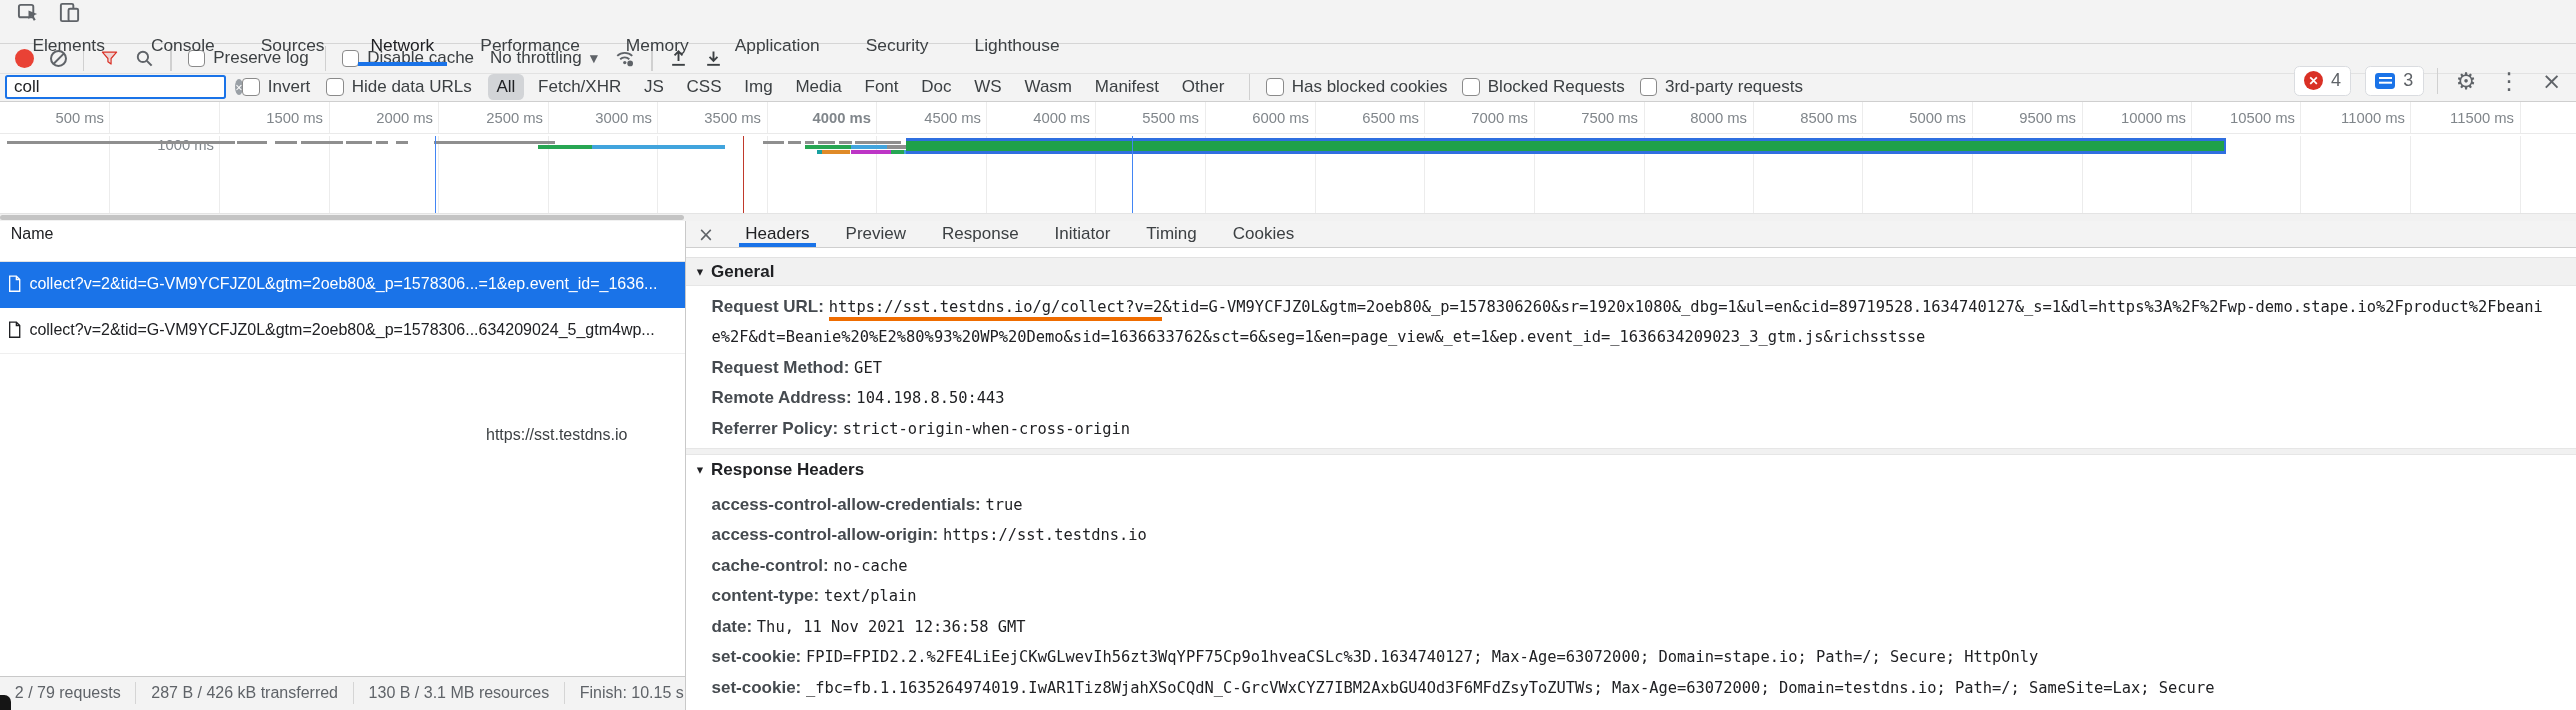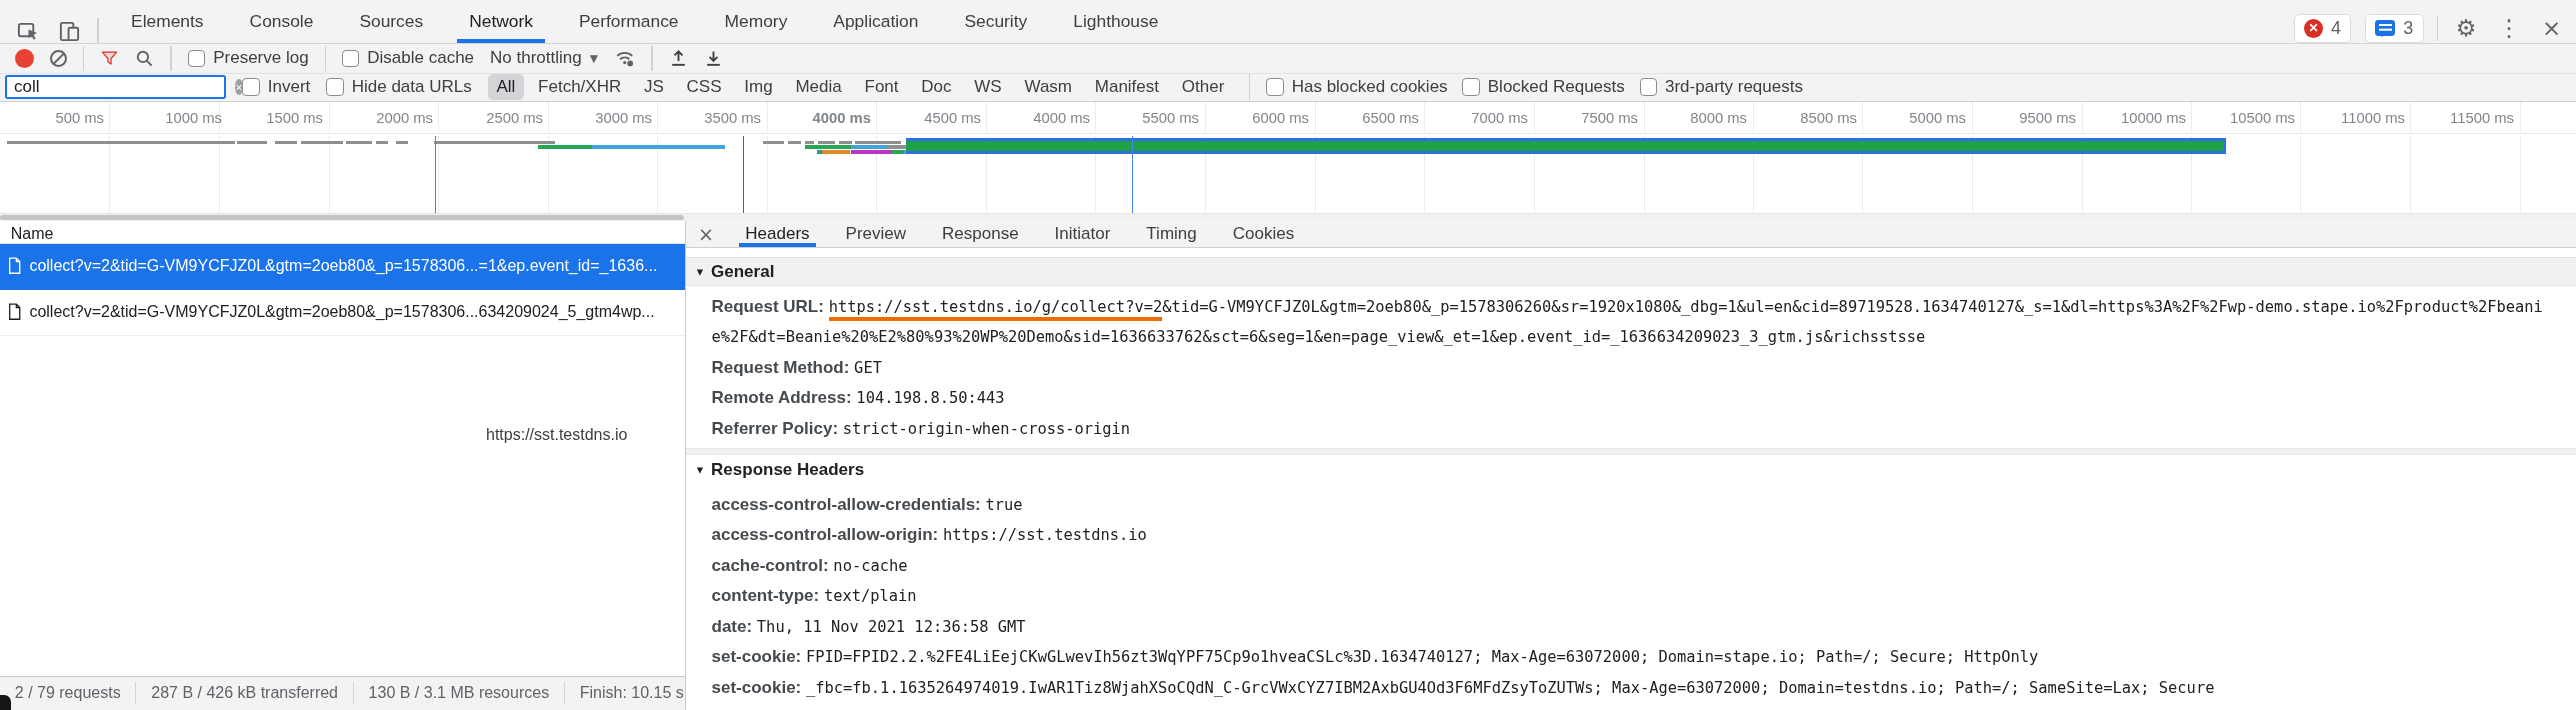--- a/index.html
+++ b/index.html
@@ -2,21 +2,21 @@
 <html style="font-size:10.7px"><head>
 <meta charset="utf-8">
 <style>
   * { margin:0; padding:0; box-sizing:border-box; }
   html,body { width:2576px; height:710px; overflow:hidden; background:#fff;
               font-family:"Liberation Sans", sans-serif; }
   .glyph { font-family:"DejaVu Sans", sans-serif; }
 
   
   .tabbar { height:44px; background:#f3f3f3; border-bottom:1.3px solid #d5d5d5;
-            display:flex; align-items:flex-end; }
+            display:flex; align-items:flex-start;flex-direction:column; }
   .tb-icons { display:flex; align-items:center; gap:17.4px; padding:0 16px; }
   .tb-icon { width:24px; height:24px; color:#5f6368; display:flex; align-items:center; justify-content:center; }
   .vdiv { width:1.3px; height:25.5px; background:#d0d0d0; }
   .tabstrip { display:flex; height:100%; margin-left:9.4px; }
   .tab { padding:0 23px; line-height:42px; font-size:17.4px; color:#3c4043; position:relative; white-space:nowrap; }
   .tab.active { color:#202124; }
   .tab.active::after { content:''; position:absolute; left:10.7px; right:10.7px; bottom:0; height:4px; background:#1a73e8; }
   .tb-right { margin-left:auto; display:flex; align-items:center; gap:13.4px; padding-right:10.7px; }
   .badge { display:flex; align-items:center; gap:8px; border:1.3px solid #dadce0; border-radius:5.4px;
            height:29.5px; padding:0 9.4px; background:#fff; font-size:18px; color:#5f6368; }
@@ -61,21 +61,21 @@
   .bc-gray { background:#8f8f8f; } .bc-green { background:#27a653; } .bc-blue { background:#41a4dd; }
   .bc-orange { background:#df8a28; } .bc-magenta { background:#bd35c6; } .bc-teal { background:#18a0a0; }
   .bc-big { background:#1fa14a; border-top:3.4px solid #2f6fe0; border-bottom:3.4px solid #2f6fe0; border-right:2.7px solid #2f6fe0; }
   .evline { position:absolute; top:0; bottom:0; width:1.3px; }
   .scrollstrip { position:absolute; left:0; right:0; bottom:0; height:8px; background:#f1f1f1; border-top:1.3px solid #e4e4e4; }
   .scrollthumb { position:absolute; left:0; top:1.3px; height:5.4px; width:684px; background:#c4c4c4; border-radius:2.7px; }
 
   
   .main { display:flex; height:489px; }
   .left { width:686px; flex:0 0 686px; border-right:1.3px solid #c9c9c9; position:relative; background:#fff; }
-  .name-header { height:23px; line-height:25.5px; padding-left:10.7px; font-size:16px; color:#202124; border-bottom:1.3px solid #e2e2e2; }
+  .name-header { height:41px; line-height:25.5px; padding-left:10.7px; font-size:16px; color:#202124; border-bottom:1.3px solid #e2e2e2; }
   .req-row { height:46px; display:flex; align-items:center; gap:8px; padding-left:8px;
              font-size:16px; color:#202124; border-bottom:0.7px solid #efefef; white-space:nowrap; overflow:hidden; }
   .req-row.selected { background:#1a73e8; color:#fff; border-bottom-color:#1a73e8; }
   .doc-icon { display:flex; color:inherit; flex:0 0 auto; }
   .tooltip { position:absolute; left:486px; top:205px; font-size:16px; color:#3c4043; }
   .statusbar { position:absolute; left:0; right:0; bottom:0; height:34px; background:#f3f3f3;
                border-top:1.3px solid #c9c9c9; display:flex; align-items:center; font-size:16px; color:#5f6368; }
   .status-item { padding:0 14.8px; border-right:1.3px solid #d5d5d5; height:21.5px; line-height:21.5px; white-space:nowrap; }
   .status-item:last-child { border-right:none; }
   .mac-corner { position:fixed; left:0; bottom:0; width:10.7px; height:14.8px; background:#151515; border-top-right-radius:6.7px; }
@@ -244,21 +244,21 @@
         <div>3rd-party requests</div>
       </div>
     </div>
 </div>
 
 <div class="timeline">
   <div class="ruler">
       <div class="grid-r" style="left: 109px;"></div>
       <div class="ruler-label" style="left: -10px;">500 ms</div>
       <div class="grid-r" style="left: 219px;"></div>
-      <div class="ruler-label" style="left: 108px;">1000 ms</div>
+      <div class="ruler-label" style="left: 100px; margin-top: 27px;">1000 ms</div>
       <div class="grid-r" style="left: 329px;"></div>
       <div class="ruler-label" style="left: 209px; padding-left: 39px;">1500 ms</div>
       <div class="grid-r" style="left: 438px;"></div>
       <div class="ruler-label" style="left: 319px;">2000 ms</div>
       <div class="grid-r" style="left: 548px;"></div>
       <div class="ruler-label" style="left: 429px;">2500 ms</div>
       <div class="grid-r" style="left: 657px;"></div>
       <div class="ruler-label" style="left: 538px;">3000 ms</div>
       <div class="grid-r" style="left: 767px;"></div>
       <div class="ruler-label" style="left: 647px;">3500 ms</div>

